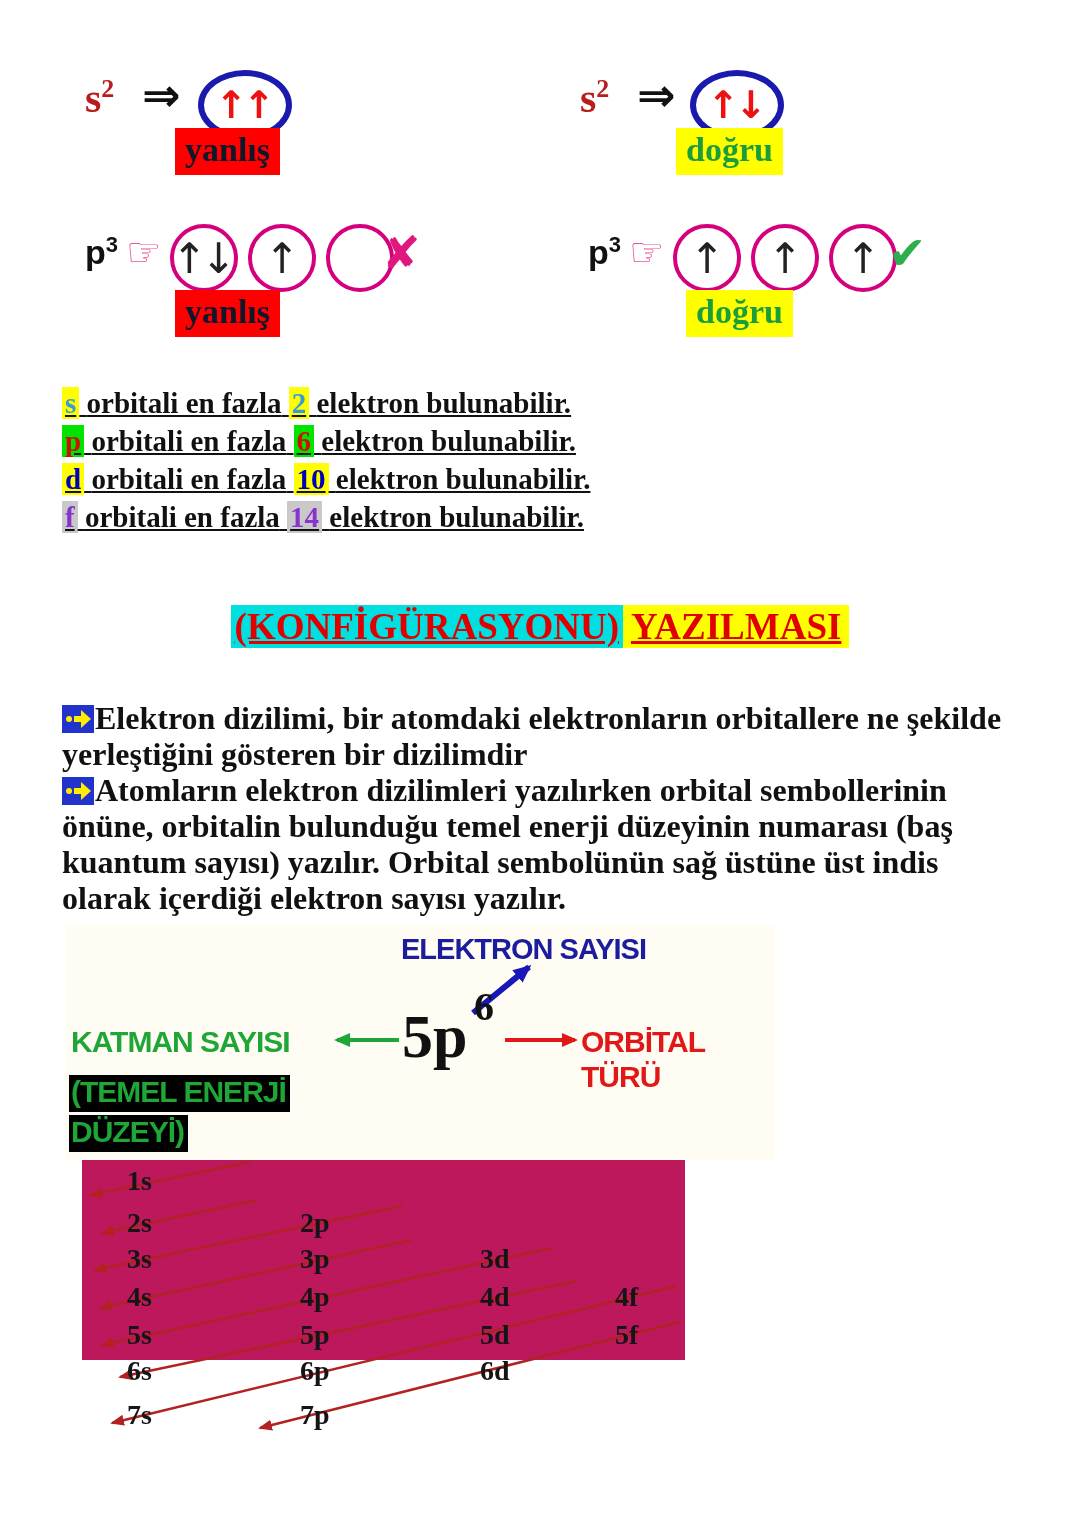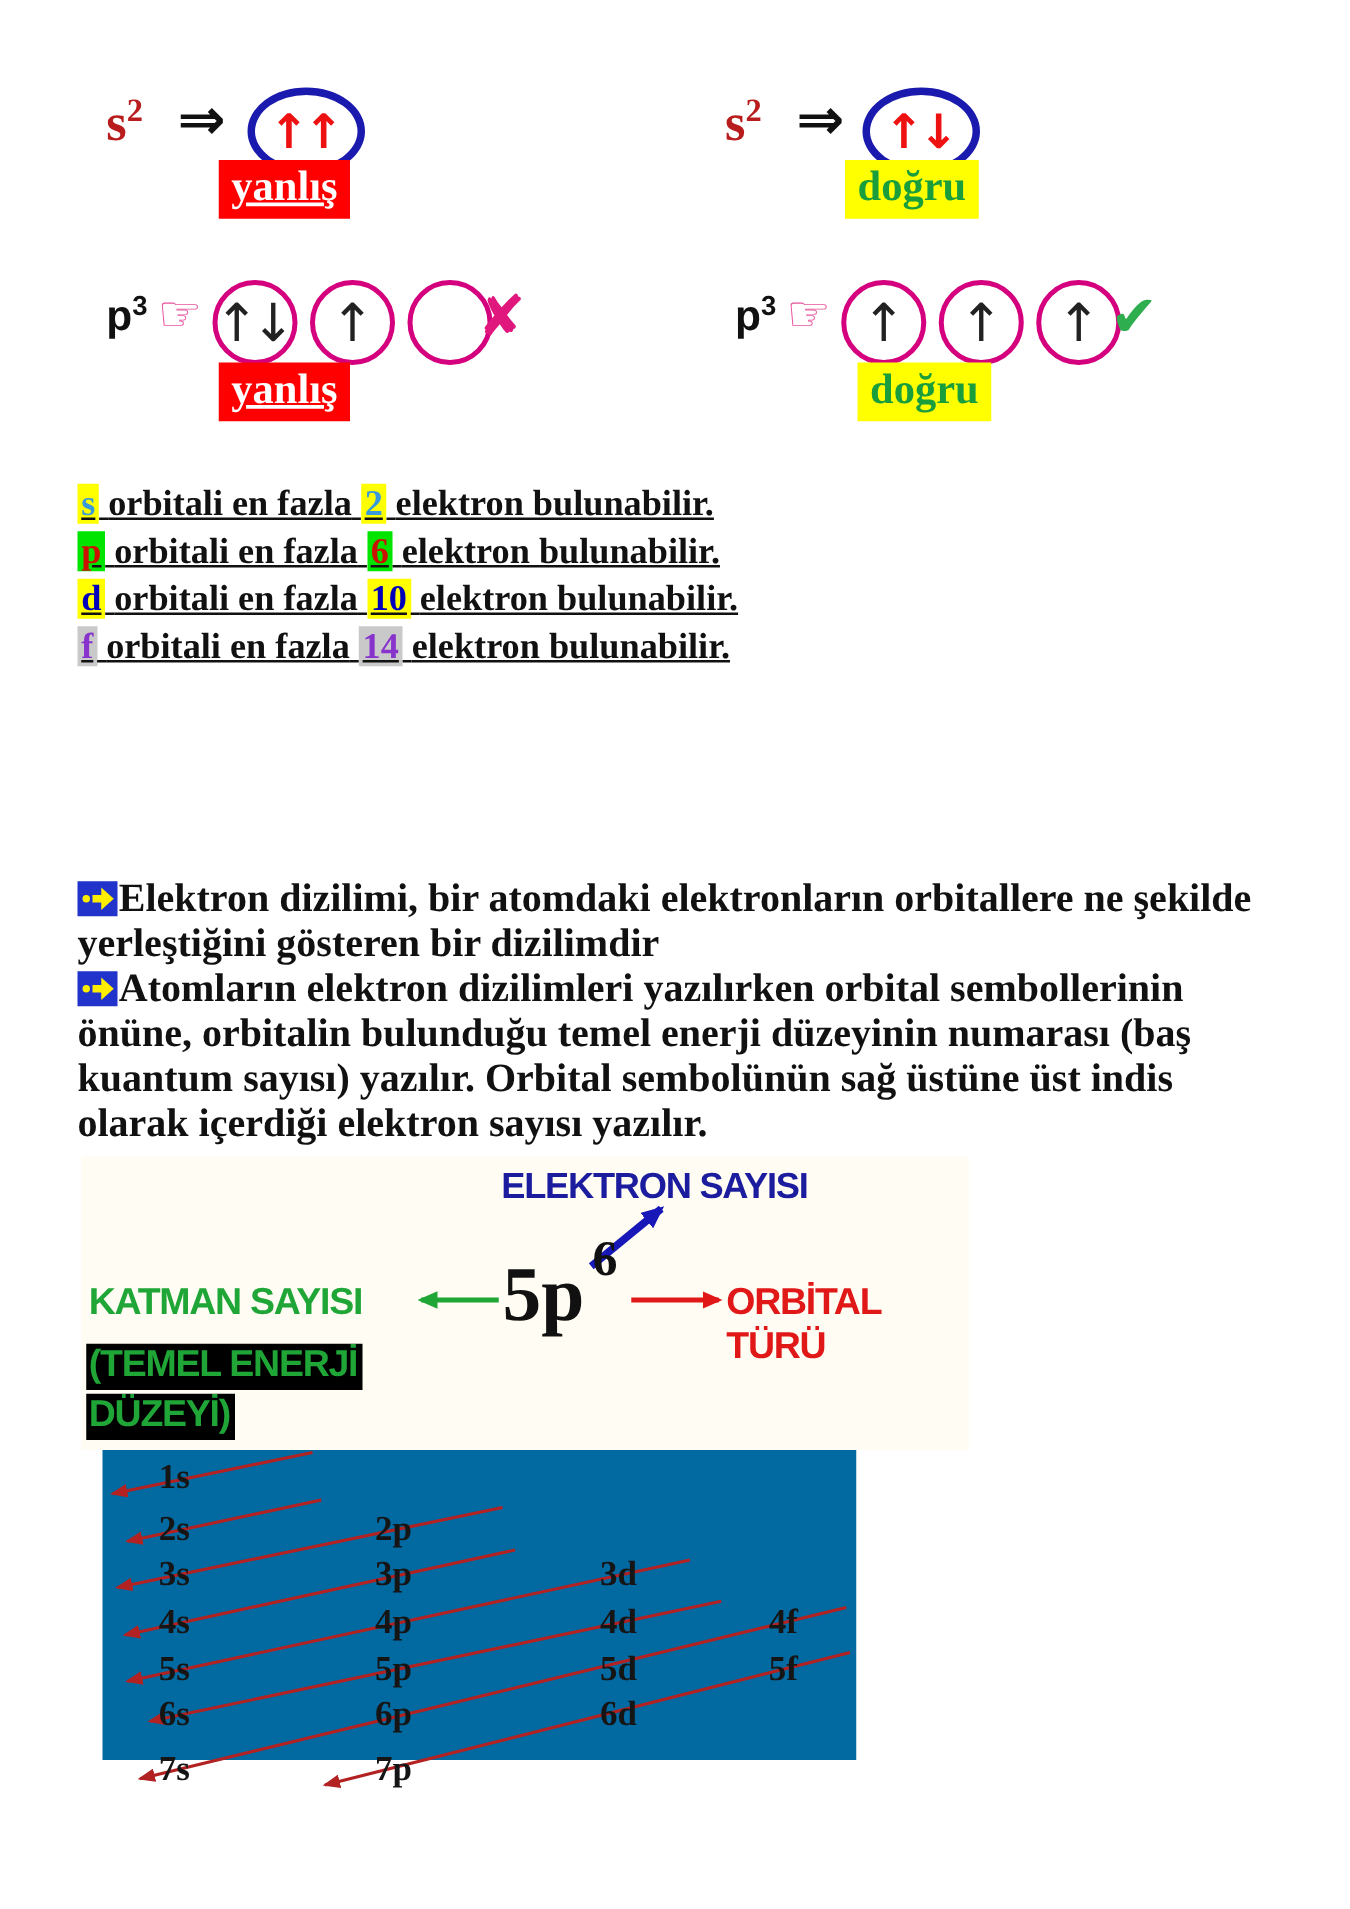--- a/index.html
+++ b/index.html
@@ -25,21 +25,21 @@
   .circle-row { display:flex; gap:10px; }
   .orb-circle {
     width:60px; height:60px; border:4px solid #d4007e; border-radius:50%;
     display:flex; align-items:center; justify-content:center;
     font-family:"DejaVu Sans", sans-serif; font-size:42px; color:#222;
     letter-spacing:-6px; text-indent:-6px; background:#fff;
   }
   .mark-x { font-family:"DejaVu Sans", sans-serif; font-weight:bold; font-size:46px; color:#e0187e; line-height:1; }
   .mark-ok { font-family:"DejaVu Sans", sans-serif; font-weight:bold; font-size:46px; color:#2eae4e; line-height:1; }
   .verdict { display:inline-block; font-weight:bold; font-size:34px; line-height:1.2; padding:2px 10px 4px 10px; }
-  .verdict.wrong { background:#ff0000; color:#ffffff; text-decoration:underline; }
+  .verdict.wrong { background:#ff0000; color:#0f172a; }
   .verdict.right { background:#ffff00; color:#1a9e3c; }
 
   
   .rules { font-weight:bold; font-size:29px; line-height:38px; color:#111;text-decoration:underline; }
   .rules .hl { padding:0 3px; }
   .hl-s  { color:#3a9ad9; background:#ffff00; }
   .hl-p  { color:#cc1100; background:#00e400; }
   .hl-d  { color:#0000bb; background:#ffff00; }
   .hl-f  { color:#8833cc; background:#c9c9c9; }
 
@@ -64,21 +64,21 @@
   .notation-box { width:710px; height:235px; background:#fffdf3; }
   .narrow-label { font-family:"Liberation Sans", sans-serif; font-weight:bold; letter-spacing:-1px; line-height:1.15; }
   .lbl-blue  { color:#1c1c9e; font-size:29px; }
   .lbl-green { color:#1fa637; font-size:30px; }
   .lbl-red   { color:#e01818; font-size:30px; }
   .lbl-hl    { background:#000000; padding:0 4px 2px 2px; display:inline-block; }
   .big-symbol { font-weight:bold; font-size:62px; line-height:1; color:#111; }
   .big-sup    { font-weight:bold; font-size:40px; line-height:1; color:#111; }
 
   
-  .aufbau-box { width:603px; height:248px; background:#0369a1; }
+  .aufbau-box { width:603px; height:200px; background:#be185d; }
   .aufbau-box svg text {
     font-family:"Liberation Serif", serif; font-weight:bold; font-size:28px; fill:#151515;
   }
 </style>
 </head>
 <body>
 
 <div class="page">
 
   <div class="abs formula" style="left:85px; top:76px;"><span>s</span><sup>2</sup></div>
@@ -112,20 +112,21 @@
   <div class="abs verdict right" style="left:686px; top:290px;">doğru</div>
 
   <div class="abs rules" style="left:62px; top:384px;">
     <div><span class="hl hl-s">s</span> <span>orbitali en fazla</span> <span class="hl hl-s">2</span> <span>elektron bulunabilir.</span></div>
     <div><span class="hl hl-p">p</span> <span>orbitali en fazla</span> <span class="hl hl-p">6</span> <span>elektron bulunabilir.</span></div>
     <div><span class="hl hl-d">d</span> <span>orbitali en fazla</span> <span class="hl hl-d">10</span> <span>elektron bulunabilir.</span></div>
     <div><span class="hl hl-f">f</span> <span>orbitali en fazla</span> <span class="hl hl-f">14</span> <span>elektron bulunabilir.</span></div>
   </div>
 
   <div class="abs title-block" style="left:0; top:603px;">
+    <div><span class="cyan">(KONFİGÜRASYONU)</span><span class="yellow">YAZILMASI</span></div>
   </div>
 
   <div class="abs paras" style="left:62px; top:700px;">
     <p><span class="bullet-icon"><span class="dot"></span><span class="bar"></span><span class="head"></span></span><span>Elektron dizilimi, bir atomdaki elektronların orbitallere ne şekilde yerleştiğini gösteren bir dizilimdir</span></p>
     <p><span class="bullet-icon"><span class="dot"></span><span class="bar"></span><span class="head"></span></span><span>Atomların elektron dizilimleri yazılırken orbital sembollerinin önüne, orbitalin bulunduğu temel enerji düzeyinin numarası (baş kuantum sayısı) yazılır. Orbital sembolünün sağ üstüne üst indis olarak içerdiği elektron sayısı yazılır.</span></p>
   </div>
 
   <div class="abs notation-box" style="left:65px; top:925px;">
     <svg width="710" height="235" viewBox="0 0 710 235" style="position:absolute; left:0; top:0;">
       <defs>

